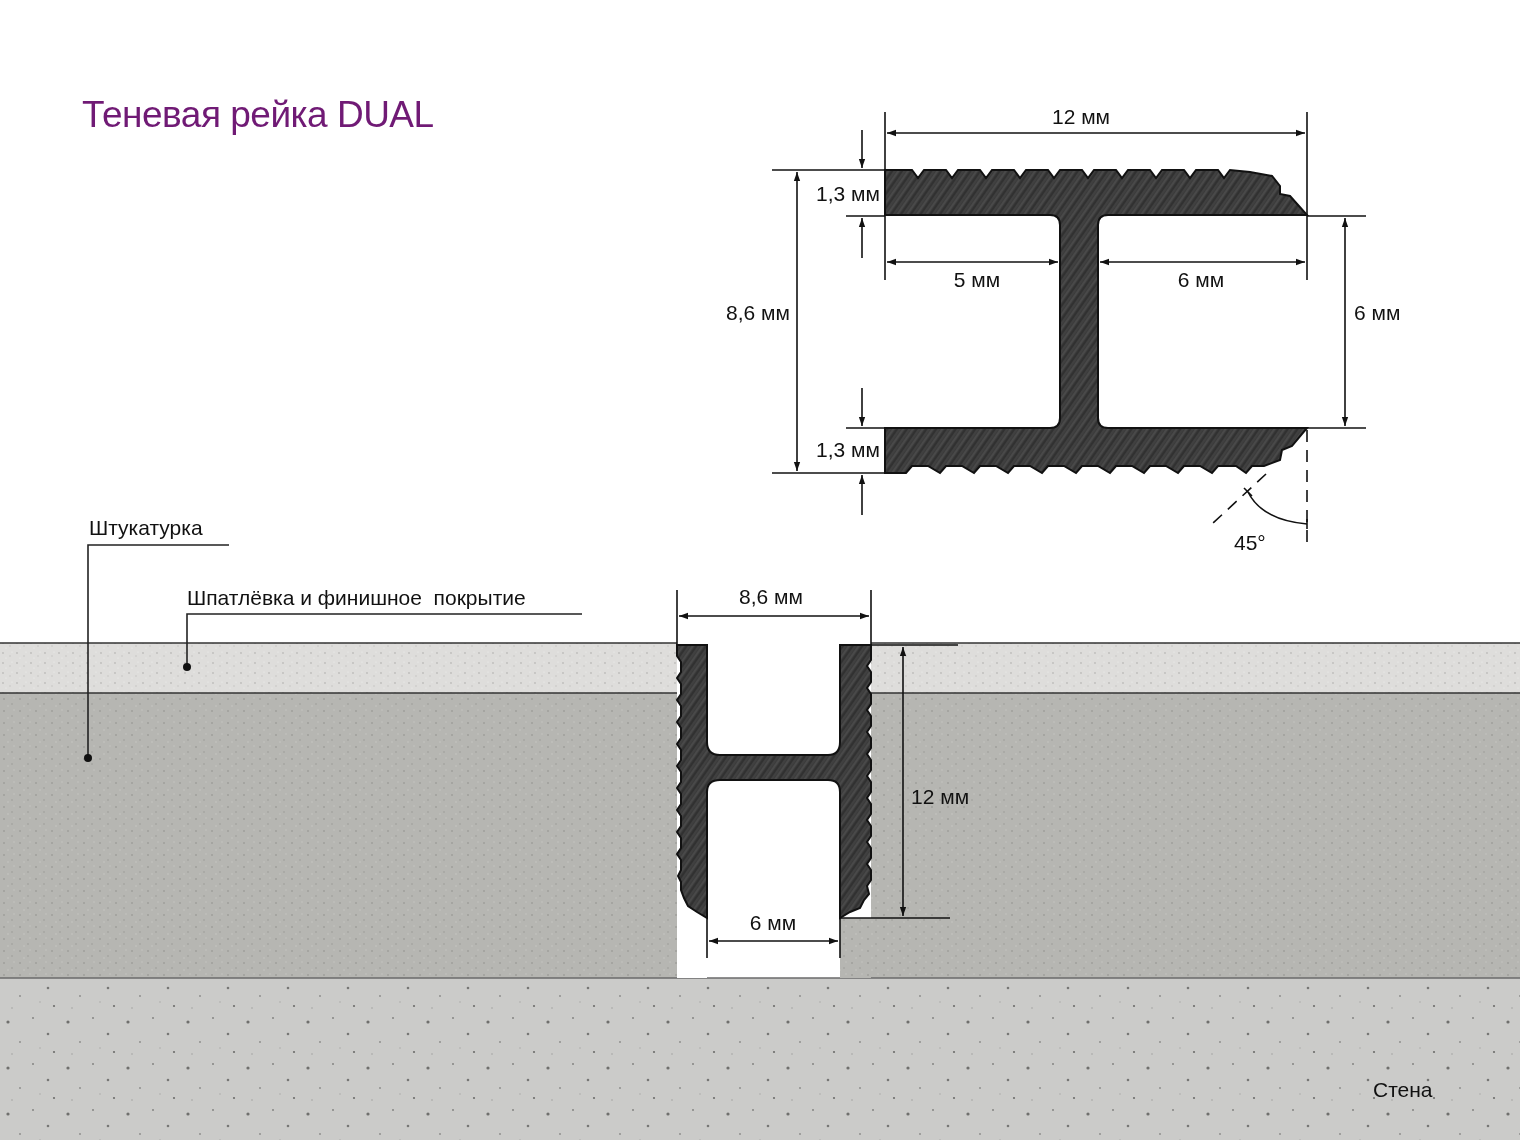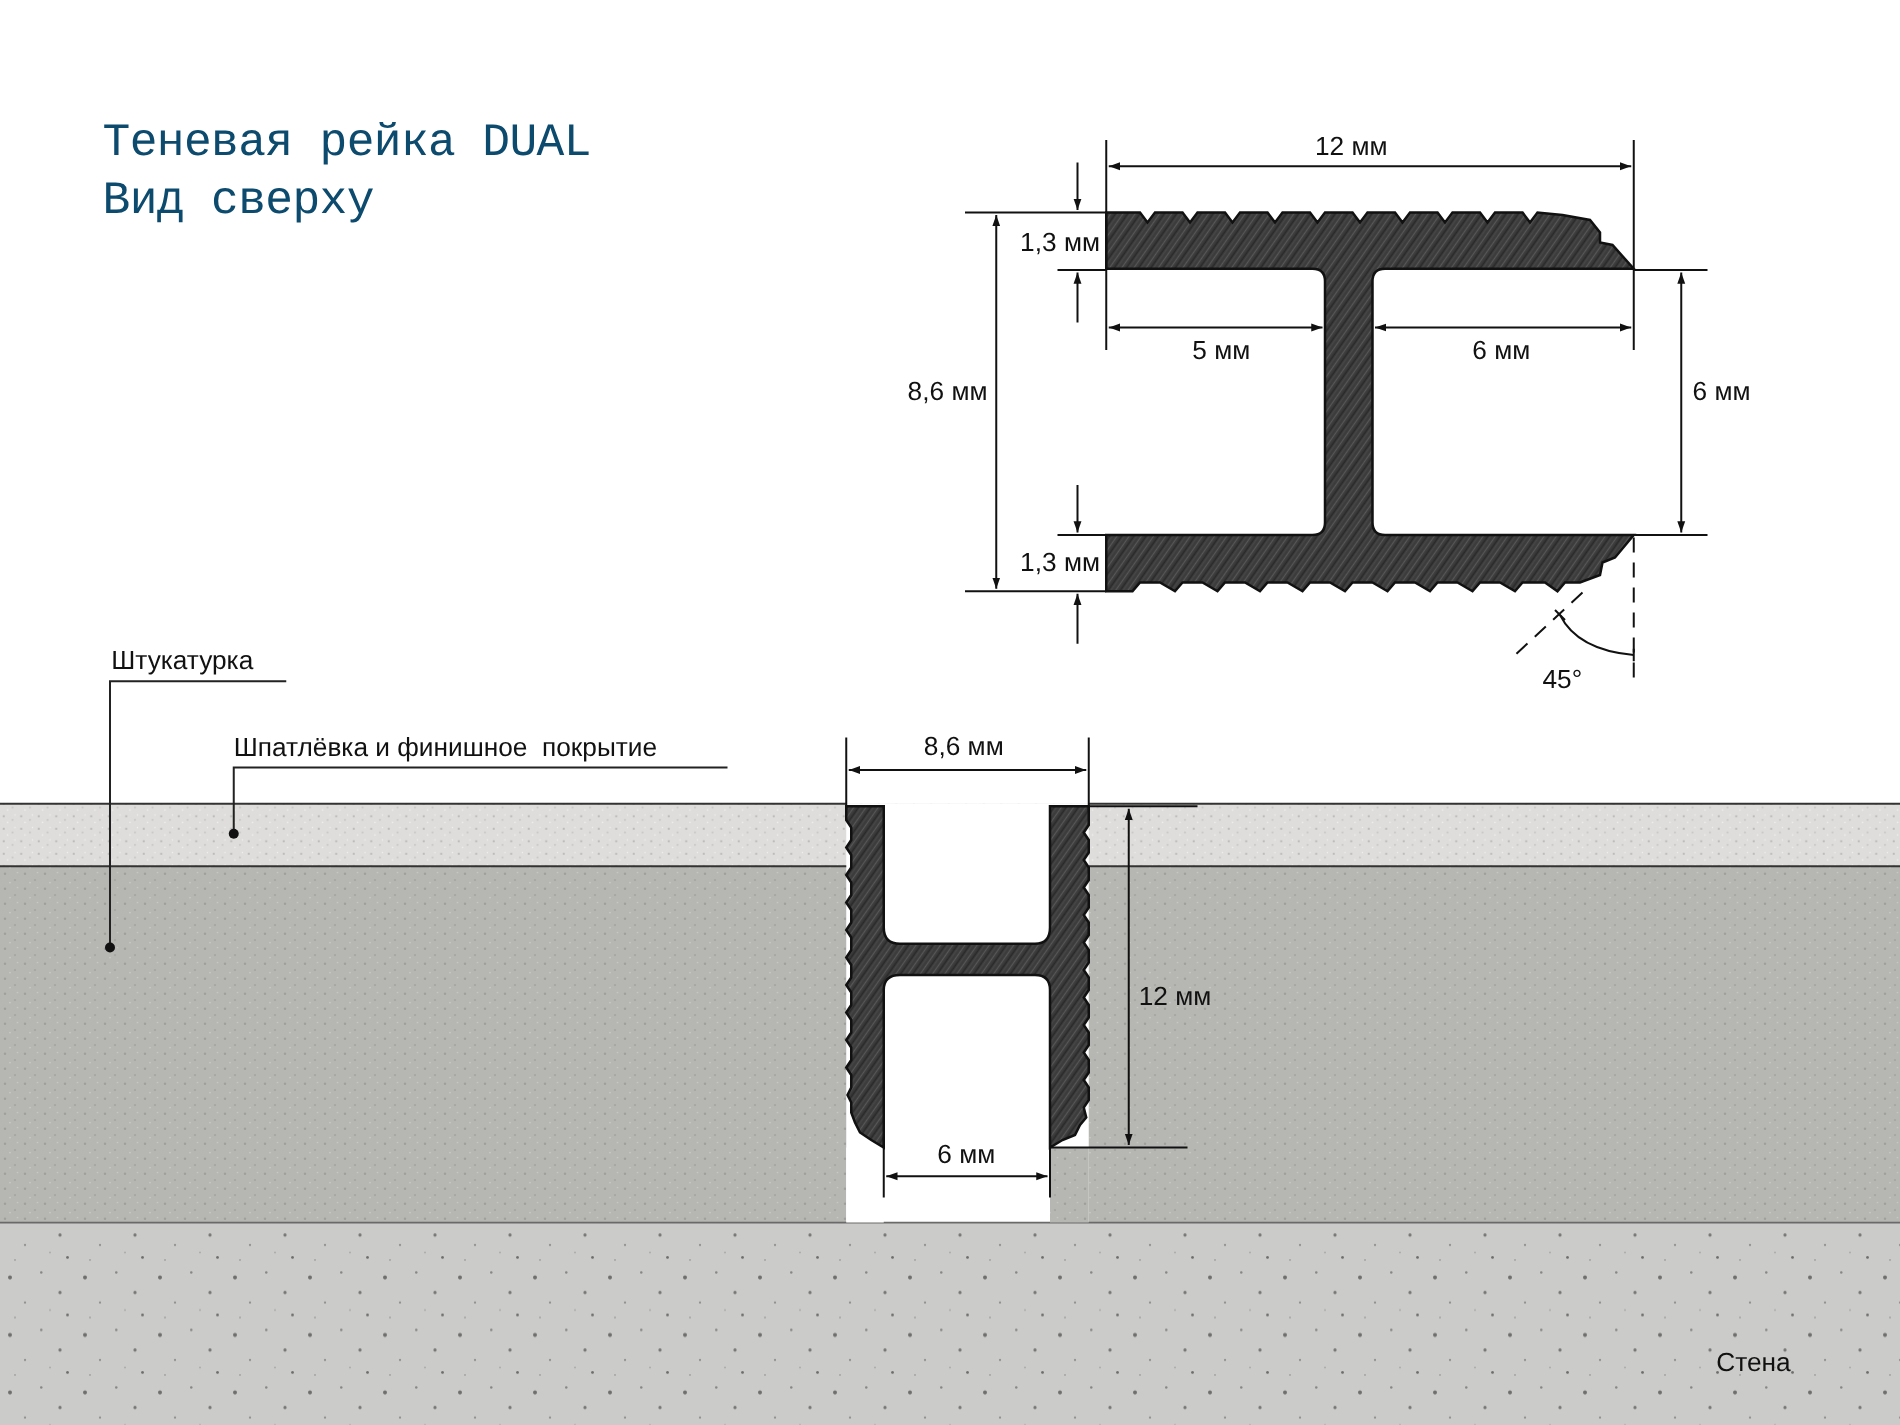--- a/index.html
+++ b/index.html
@@ -1,30 +1,29 @@
 <!DOCTYPE html>
 <html><head>
 <meta charset="utf-8">
 <style>
   html, body { margin: 0; padding: 0; background: #ffffff; }
   body { width: 1520px; height: 1140px; position: relative; overflow: hidden;
          font-family: "Liberation Sans", "DejaVu Sans", sans-serif; color: #111; }
   .title { position: absolute; left: 82px; top: 92px; font-size: 37px; line-height: 46px;
-           letter-spacing: -0.5px; color: #0c4a6e; font-family: Liberation Mono, monospace; }
+           letter-spacing: -0.5px; color: #701a75; }
   .title div { white-space: nowrap; }
   svg.diagram { position: absolute; left: 0; top: 0; }
   .dim-label { font-family: "Liberation Sans", "DejaVu Sans", sans-serif; font-size: 21px; fill: #111; }
   .callout-label { font-family: "Liberation Sans", "DejaVu Sans", sans-serif; font-size: 21px; fill: #111; }
 </style>
 </head>
 <body>
 
 <div class="title">
   <div>Теневая рейка DUAL</div>
-  <div>Вид сверху</div>
 </div>
 
 <svg class="diagram" width="1520" height="1140" viewBox="0 0 1520 1140" xmlns="http://www.w3.org/2000/svg">
   <defs>
     <marker id="arr" viewBox="0 0 10 10" refX="10" refY="5" markerWidth="9" markerHeight="9" orient="auto-start-reverse" markerUnits="userSpaceOnUse">
       <path d="M0,1.5 L10,5 L0,8.5 z" fill="#111"></path>
     </marker>
     <pattern id="brushed" patternUnits="userSpaceOnUse" width="8" height="8" patternTransform="rotate(-55)">
       <rect width="8" height="8" fill="#3b3b3b"></rect>
       <line x1="0" y1="2" x2="8" y2="2" stroke="#575757" stroke-width="1"></line>

